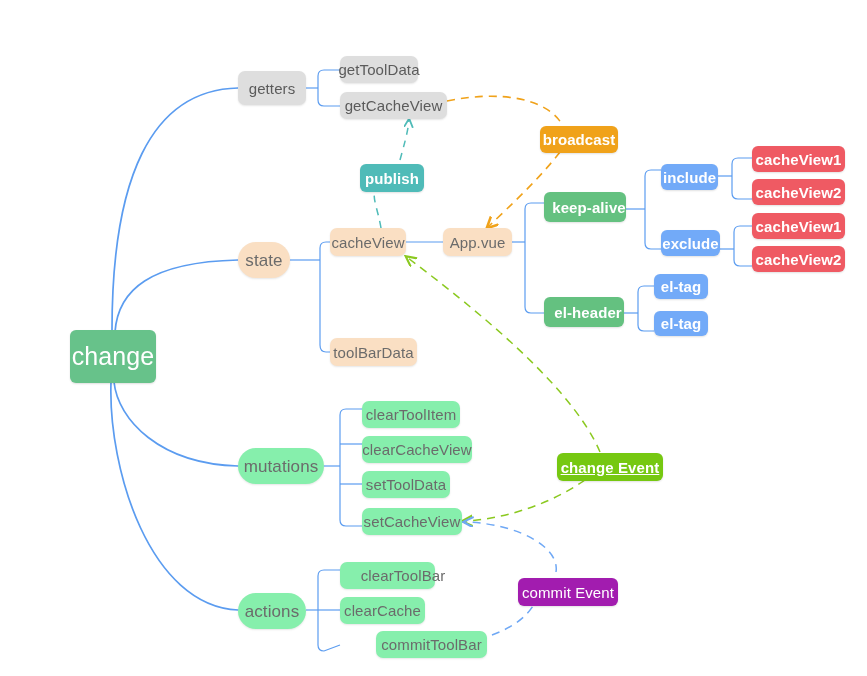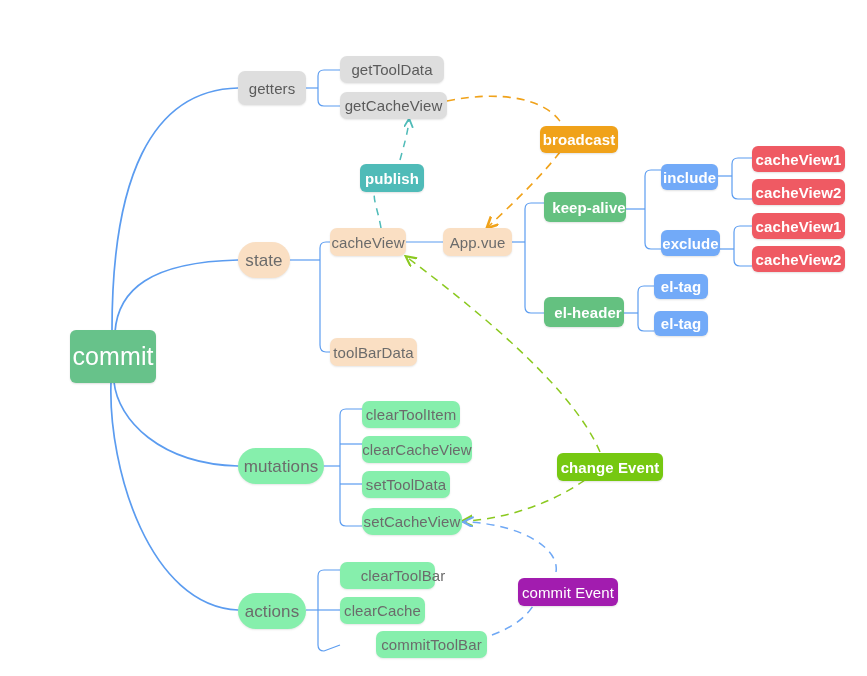--- a/index.html
+++ b/index.html
@@ -119,20 +119,21 @@
     font-weight: bold;
     box-shadow: 0 1px 2px rgba(0,0,0,0.12);
   }
   .n-brightgreen {
     background: #76c811;
     color: #ffffff;
     border-radius: 6px;
     font-size: 15px;
     font-weight: bold;
     box-shadow: 0 1px 2px rgba(0,0,0,0.12);
+    text-decoration: underline;
   }
   .n-blue-ev {
     background: #a21caf;
     color: #ffffff;
     border-radius: 6px;
     font-size: 15px;
     box-shadow: 0 1px 2px rgba(0,0,0,0.12);
   }
 </style>
 </head>
@@ -235,27 +236,27 @@
       <path d="M585,480 C545,508 495,520 465,521" marker-end="url(#arrow-green)"></path>
     </g>
 
     <g fill="none" stroke="#6fa8f5" stroke-width="1.5" stroke-dasharray="8,6">
       <path d="M451,644 C490,640 520,626 533,606"></path>
       <path d="M556,572 C560,548 520,524 466,522" marker-end="url(#arrow-blue)"></path>
     </g>
   </svg>
 
   <div class="node n-root" style="left:70px; top:330px; width:86px; height:53px;">
-    <span>commit</span>
+    <span>change</span>
   </div>
 
   <div class="node n-grey" style="left:238px; top:71px; width:68px; height:34px;">
     <span>getters</span>
   </div>
-  <div class="node n-grey" style="left:340px; top:56px; width:104px; height:27px;">
+  <div class="node n-grey" style="left:340px; top:56px; width:78px; height:27px;">
     <span>getToolData</span>
   </div>
   <div class="node n-grey" style="left:340px; top:92px; width:107px; height:27px;">
     <span>getCacheView</span>
   </div>
 
   <div class="node n-peach-pill" style="left:238px; top:242px; width:52px; height:36px;">
     <span>state</span>
   </div>
   <div class="node n-peach" style="left:330px; top:228px; width:76px; height:28px;">
@@ -304,21 +305,21 @@
   </div>
   <div class="node n-lime" style="left:362px; top:401px; width:98px; height:27px;">
     <span>clearToolItem</span>
   </div>
   <div class="node n-lime" style="left:362px; top:436px; width:110px; height:27px;">
     <span>clearCacheView</span>
   </div>
   <div class="node n-lime" style="left:362px; top:471px; width:88px; height:27px;">
     <span>setToolData</span>
   </div>
-  <div class="node n-lime" style="left:362px; top:508px; width:100px; height:27px;border-radius:11px;">
+  <div class="node n-lime" style="left:362px; top:508px; width:100px; height:27px;">
     <span>setCacheView</span>
   </div>
 
   <div class="node n-lime-pill" style="left:238px; top:593px; width:68px; height:36px;">
     <span>actions</span>
   </div>
   <div class="node n-lime" style="left:340px; top:562px; width:95px; height:27px;padding-left:31px;">
     <span>clearToolBar</span>
   </div>
   <div class="node n-lime" style="left:340px; top:597px; width:85px; height:27px;">

